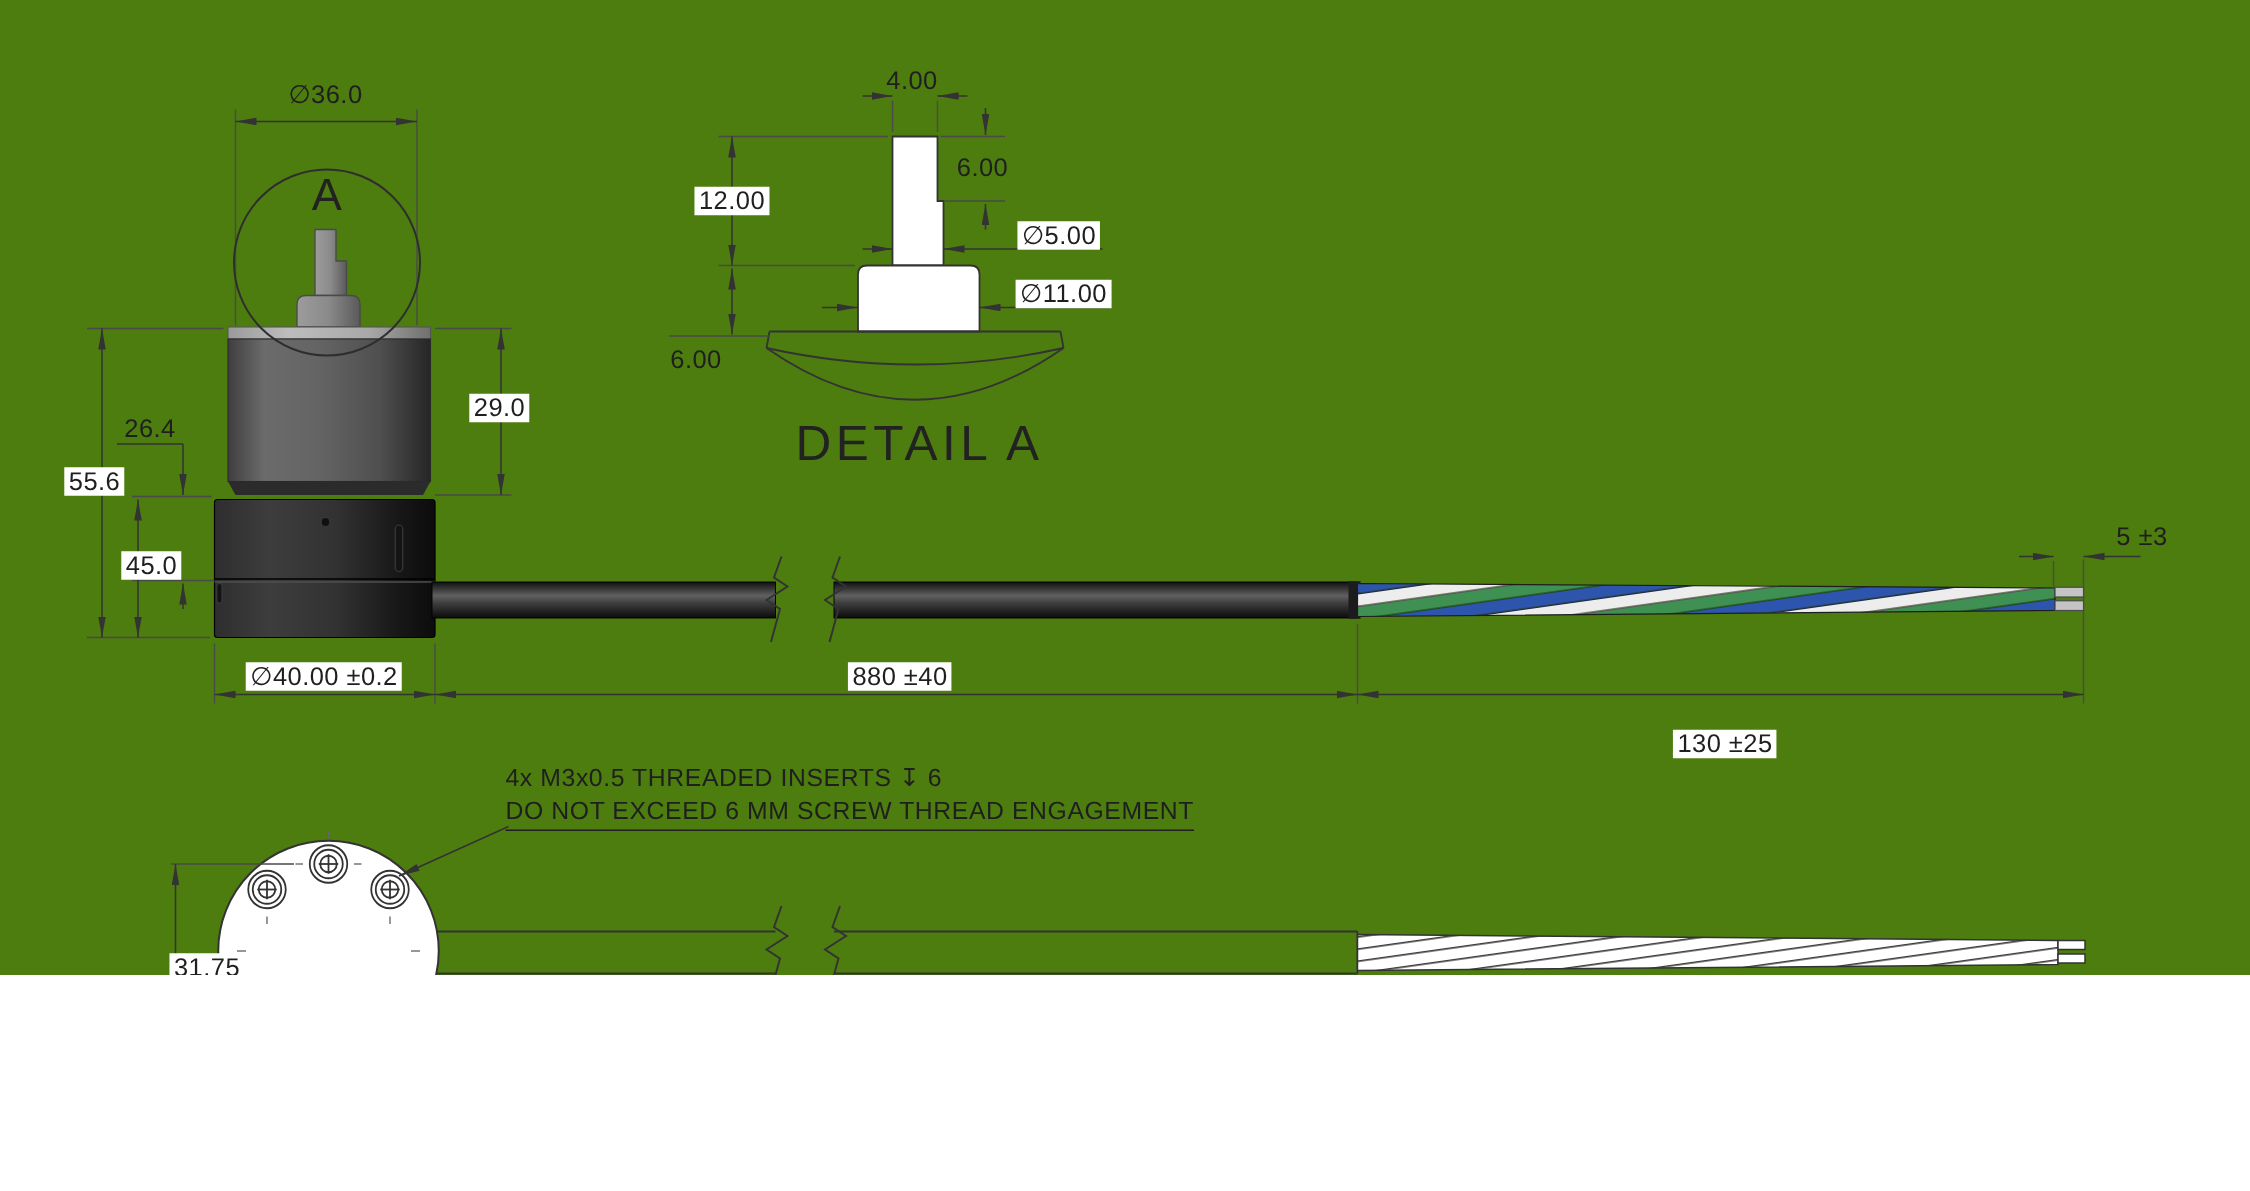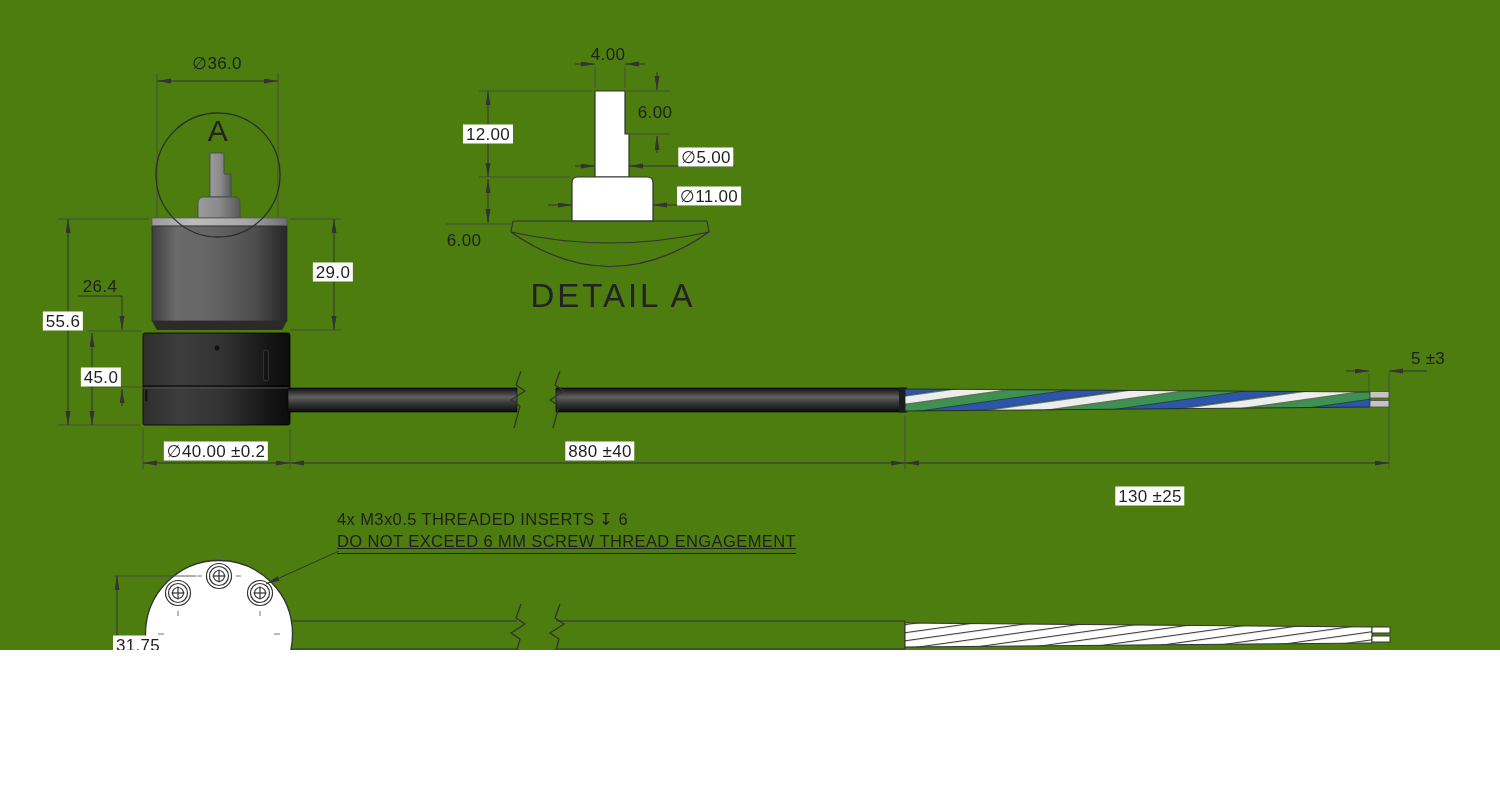--- a/index.html
+++ b/index.html
@@ -12,21 +12,21 @@
     position:absolute;transform:translate(-50%,-50%);
     font-size:17px;letter-spacing:0.3px;color:#1f1f1f;white-space:nowrap;line-height:1;
   }
   .bgwhite{background:#ffffff;padding:1px 3px;}
   .detail-title{font-size:33px;letter-spacing:3px;color:#222;}
   .circle-label{font-size:30px;color:#222;}
   .note{
     position:absolute;font-size:16.5px;letter-spacing:0.4px;color:#1f1f1f;
     white-space:nowrap;line-height:1.35;
   }
-  .underlined{border-bottom:1.6px solid #1f1f1f;padding-bottom:1px;text-decoration:underline;}
+  .underlined{border-bottom:1.6px solid #1f1f1f;padding-bottom:1px;}
 </style>
 </head>
 <body>
 
 <div id="stage">
 
 <svg id="linework" width="1500" height="794" viewBox="0 0 1500 794">
   <defs>
     <marker id="ah" orient="auto-start-reverse" markerUnits="userSpaceOnUse" markerWidth="15" markerHeight="6" refX="14" refY="2.5">
       <path d="M0,0 L14,2.5 L0,5 Z" fill="#333"></path>

